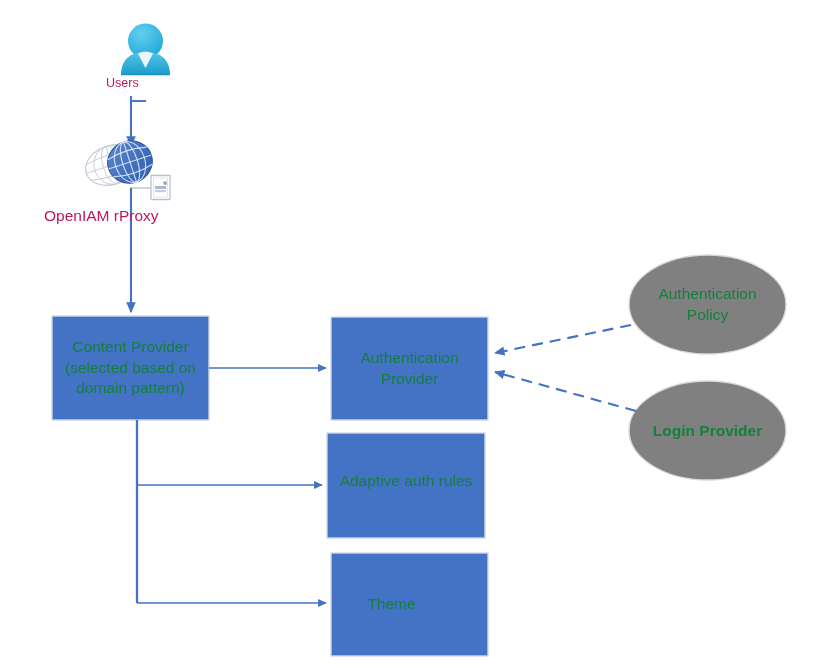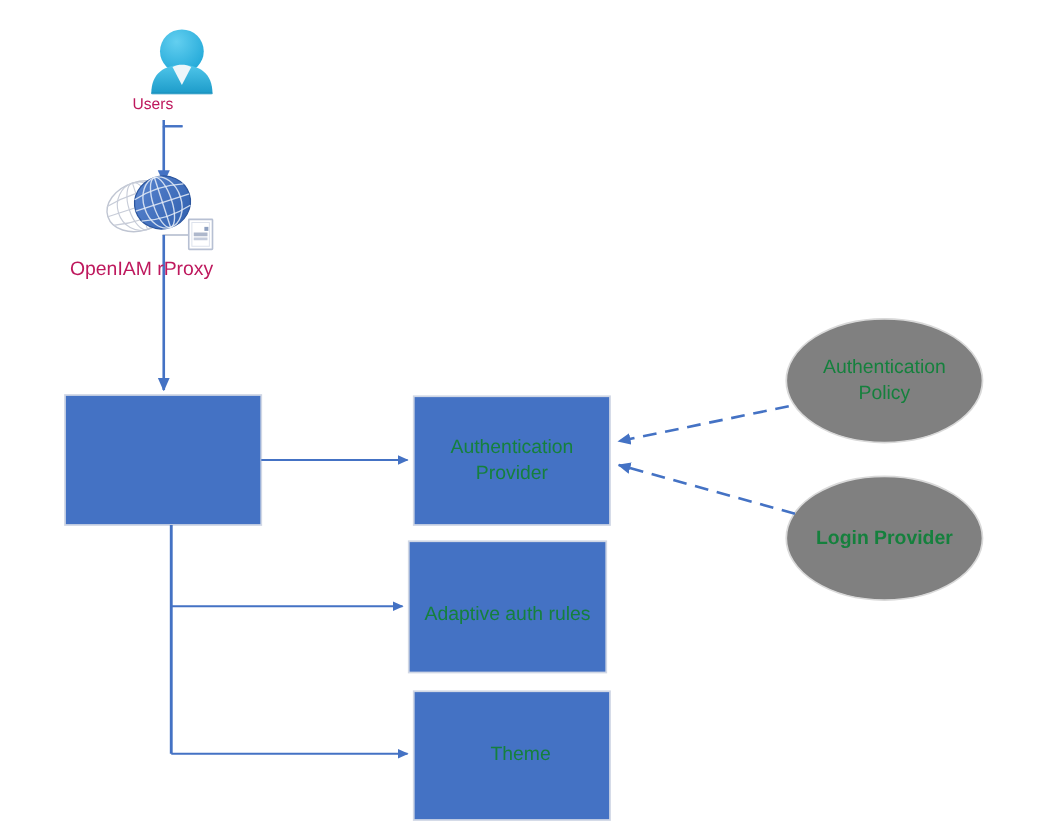--- a/index.html
+++ b/index.html
@@ -42,29 +42,29 @@
     color: #be185d;
     white-space: nowrap;
   }
   #users-label {
     left: 106px;
     top: 76px;
     width: 80px;
     font-size: 12.5px;
   }
   #rproxy-label {
-    left: 56px;
+    left: 44px;
     top: 207px;
     width: 160px;
     font-size: 15.5px;
   }
   #label-content-provider { left: 52px;  top: 316px; width: 157px; height: 104px; }
   #label-auth-provider    { left: 331px; top: 317px; width: 157px; height: 103px; }
-  #label-adaptive         { left: 327px; top: 444px; width: 158px; height: 97px; }
-  #label-theme            { left: 338px; top: 553px; width: 157px; height: 103px; }
+  #label-adaptive         { left: 327px; top: 433px; width: 158px; height: 97px; }
+  #label-theme            { left: 313px; top: 553px; width: 157px; height: 103px; }
   #label-auth-policy      { left: 629px; top: 255px; width: 157px; height: 100px; }
   #label-login-provider   { left: 629px; top: 381px; width: 157px; height: 100px; font-weight: bold; }
 </style>
 </head>
 <body>
 
 <div id="canvas">
 
   <svg id="diagram-svg" viewBox="0 0 840 668" xmlns="http://www.w3.org/2000/svg">
     <defs>
@@ -174,20 +174,23 @@
 
     <g>
       <line x1="636" y1="411" x2="495" y2="372" stroke="#4472C4" stroke-width="2.1" stroke-dasharray="11 7" marker-end="url(#arrow-dashed)"></line>
     </g>
   </svg>
 
   <div class="plain-label" id="users-label">Users</div>
 
   <div class="plain-label" id="rproxy-label">OpenIAM rProxy</div>
 
+  <div class="node-label" id="label-content-provider">Content Provider
+(selected based on
+domain pattern)</div>
 
   <div class="node-label" id="label-auth-provider">Authentication
 Provider</div>
 
   <div class="node-label" id="label-adaptive">Adaptive auth rules</div>
 
   <div class="node-label" id="label-theme">Theme</div>
 
   <div class="node-label" id="label-auth-policy">Authentication
 Policy</div>

